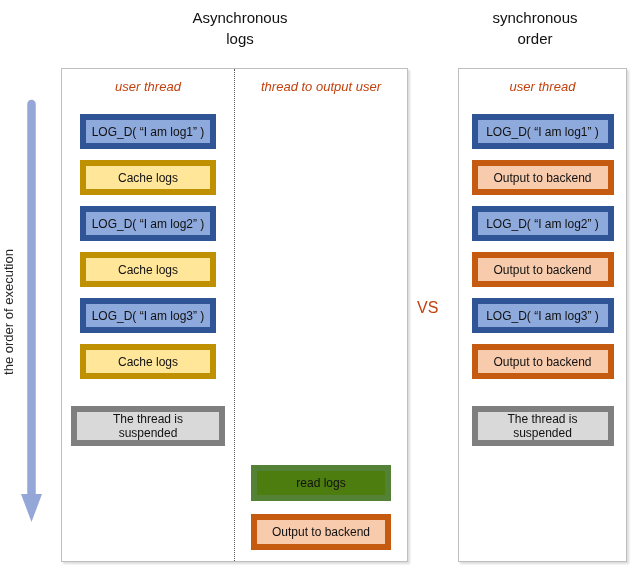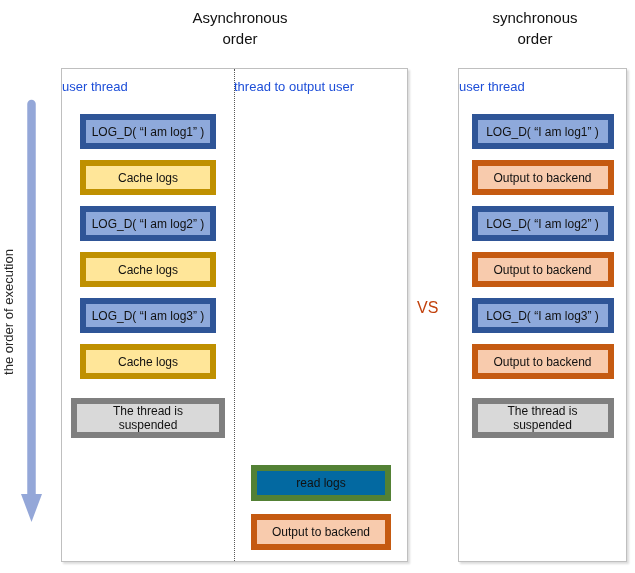--- a/index.html
+++ b/index.html
@@ -24,48 +24,48 @@
     border:1px solid #bfbfbf;box-shadow:2px 2px 2px rgba(0,0,0,0.14);
     box-sizing:border-box;
   }
   .panel-async{left:61px;width:347px;}
   .panel-sync{left:458px;width:169px;}
   .divider{
     position:absolute;left:172px;top:0;bottom:0;width:0;
     border-left:1px dotted #595959;
   }
   .col-header{
-    position:absolute;top:10px;font-size:13px;text-align:left;color:#1d4ed8;
+    position:absolute;top:10px;font-size:13px;text-align:center;color:#c2410c;font-style:italic;
   }
   .hdr-col1{left:0;width:172px;}
   .hdr-col2{left:172px;width:174px;}
   .hdr-sync{left:0;width:100%;}
   .col-boxes{
     position:absolute;display:flex;flex-direction:column;align-items:center;gap:11px;
   }
   .col1-boxes{left:0;top:45px;width:172px;}
   .col2-boxes{left:172px;top:396px;width:174px;gap:13px;}
   .sync-boxes{left:0;top:45px;width:100%;}
   .box{
     box-sizing:border-box;border:6px solid #4c1d95;background:#eee;
     display:flex;align-items:center;justify-content:center;
     font-size:12px;line-height:14px;text-align:center;white-space:pre-line;
     color:#111;flex:0 0 auto;
   }
   .panel-async .col1-boxes .box{width:136px;height:35px;}
   .panel-async .col2-boxes .box{width:140px;height:36px;}
   .panel-sync .box{width:142px;height:35px;}
-  .kind-suspended{height:40px !important;margin-top:8px;}
+  .kind-suspended{height:40px !important;margin-top:16px;}
   .panel-async .kind-suspended{width:154px !important;}
 </style>
 </head>
 <body>
 
 <div class="title title-async">Asynchronous
-order</div>
+logs</div>
 <div class="title title-sync">synchronous
 order</div>
 <div class="vs">VS</div>
 
 <div class="axis-label">the order of execution</div>
 
 <svg class="arrow-svg" width="26" height="427" viewBox="0 0 26 427">
   <line x1="12.5" y1="5" x2="12.5" y2="397" stroke-width="8.5" stroke-linecap="round" stroke="#94A7D8"></line>
   <polygon points="2,395 23,395 12.5,423" fill="#94A7D8"></polygon>
 </svg>
@@ -80,21 +80,21 @@
     <div class="box" style="background: rgb(255, 230, 153); border-color: rgb(191, 144, 0);">Cache logs</div>
     <div class="box" style="background: rgb(142, 169, 219); border-color: rgb(47, 85, 151);">LOG_D( “I am log2” )</div>
     <div class="box" style="background: rgb(255, 230, 153); border-color: rgb(191, 144, 0);">Cache logs</div>
     <div class="box" style="background: rgb(142, 169, 219); border-color: rgb(47, 85, 151);">LOG_D( “I am log3” )</div>
     <div class="box" style="background: rgb(255, 230, 153); border-color: rgb(191, 144, 0);">Cache logs</div>
     <div class="box kind-suspended" style="background: rgb(217, 217, 217); border-color: rgb(127, 127, 127);">The thread is
 suspended</div>
   </div>
 
   <div class="col-boxes col2-boxes">
-    <div class="box" style="background: #0369a1; border-color: rgb(83, 129, 53);">read logs</div>
+    <div class="box" style="background: #4d7c0f; border-color: rgb(83, 129, 53);">read logs</div>
     <div class="box" style="background: rgb(248, 203, 173); border-color: rgb(197, 90, 17);">Output to backend</div>
   </div>
 </div>
 
 <div class="panel panel-sync">
   <div class="col-header hdr-sync">user thread</div>
   <div class="col-boxes sync-boxes">
     <div class="box" style="background: rgb(142, 169, 219); border-color: rgb(47, 85, 151);">LOG_D( “I am log1” )</div>
     <div class="box" style="background: rgb(248, 203, 173); border-color: rgb(197, 90, 17);">Output to backend</div>
     <div class="box" style="background: rgb(142, 169, 219); border-color: rgb(47, 85, 151);">LOG_D( “I am log2” )</div>

